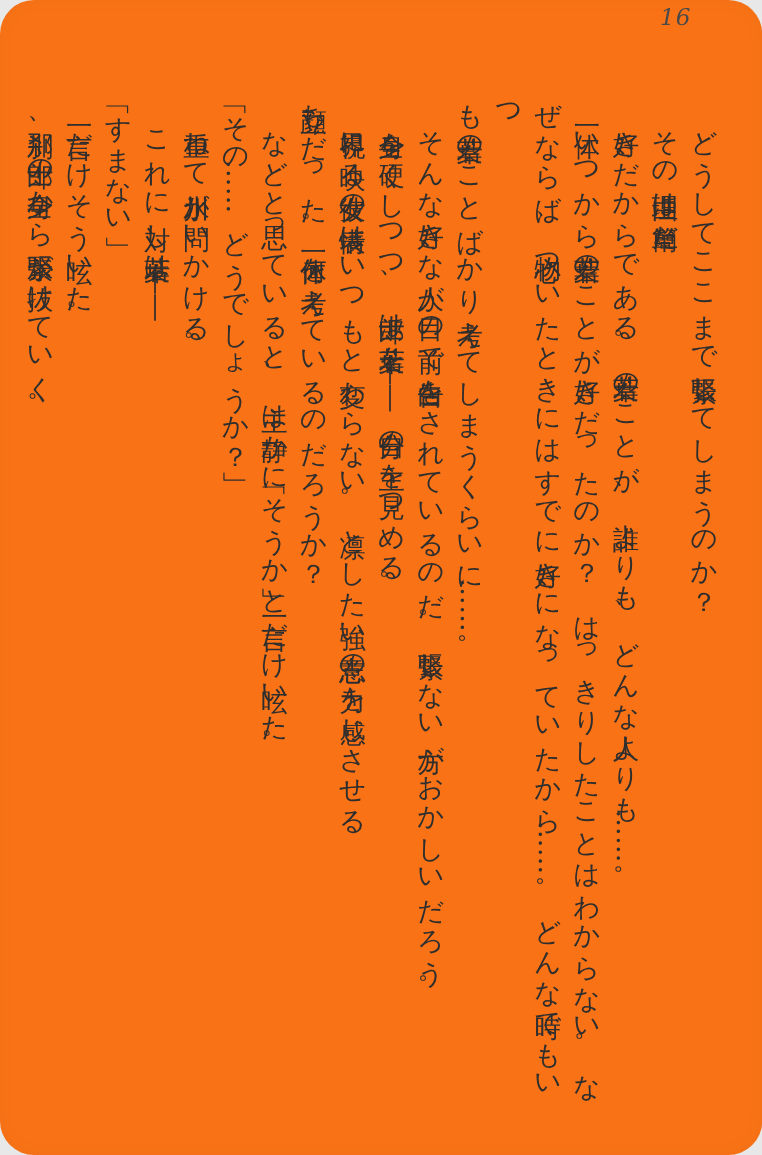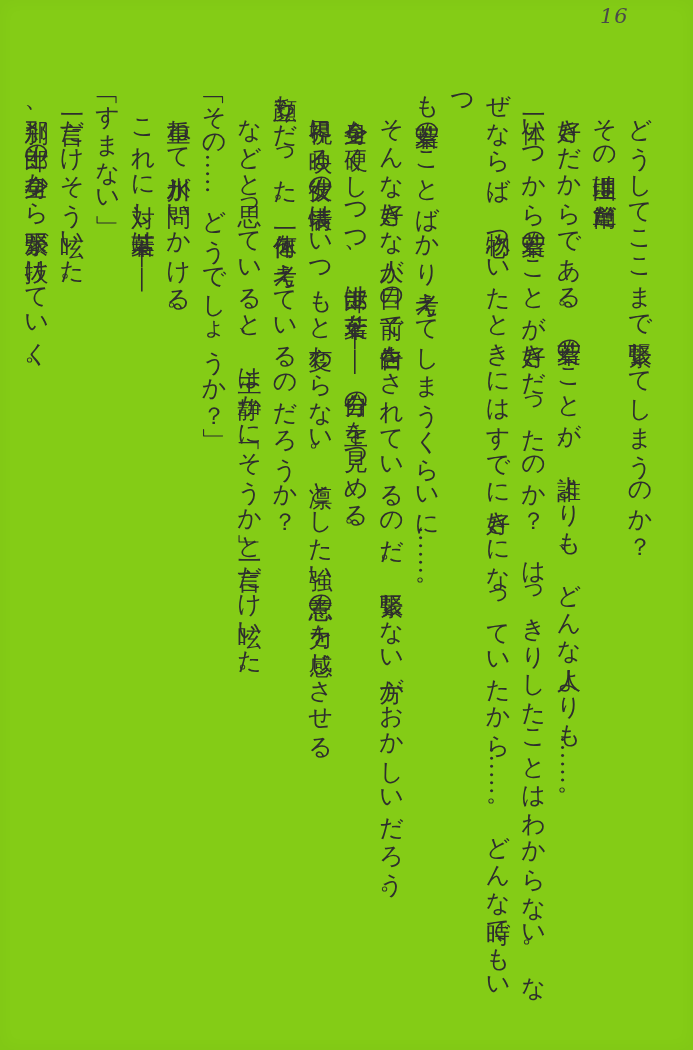--- a/index.html
+++ b/index.html
@@ -3,23 +3,24 @@
 <meta charset="utf-8">
 <style>
   html,body{margin:0;padding:0;}
   body{
     background:#e8e8e8;
     font-family:"DejaVu Serif","Liberation Serif",serif;
   }
   .page{
     position:relative;
     width:693px;height:1050px;
-    background:#84cc16;
+    background:#f97316;
     overflow:hidden;
     box-shadow:inset 0 0 18px rgba(0,0,0,0.03);
+    border-radius:31px;
   }
   .page-number{
     position:absolute;
     top:4px;left:600px;
     font-style:italic;
     font-size:21px;
     letter-spacing:1px;
     color:#4a4a4a;
   }
   .text-block{

